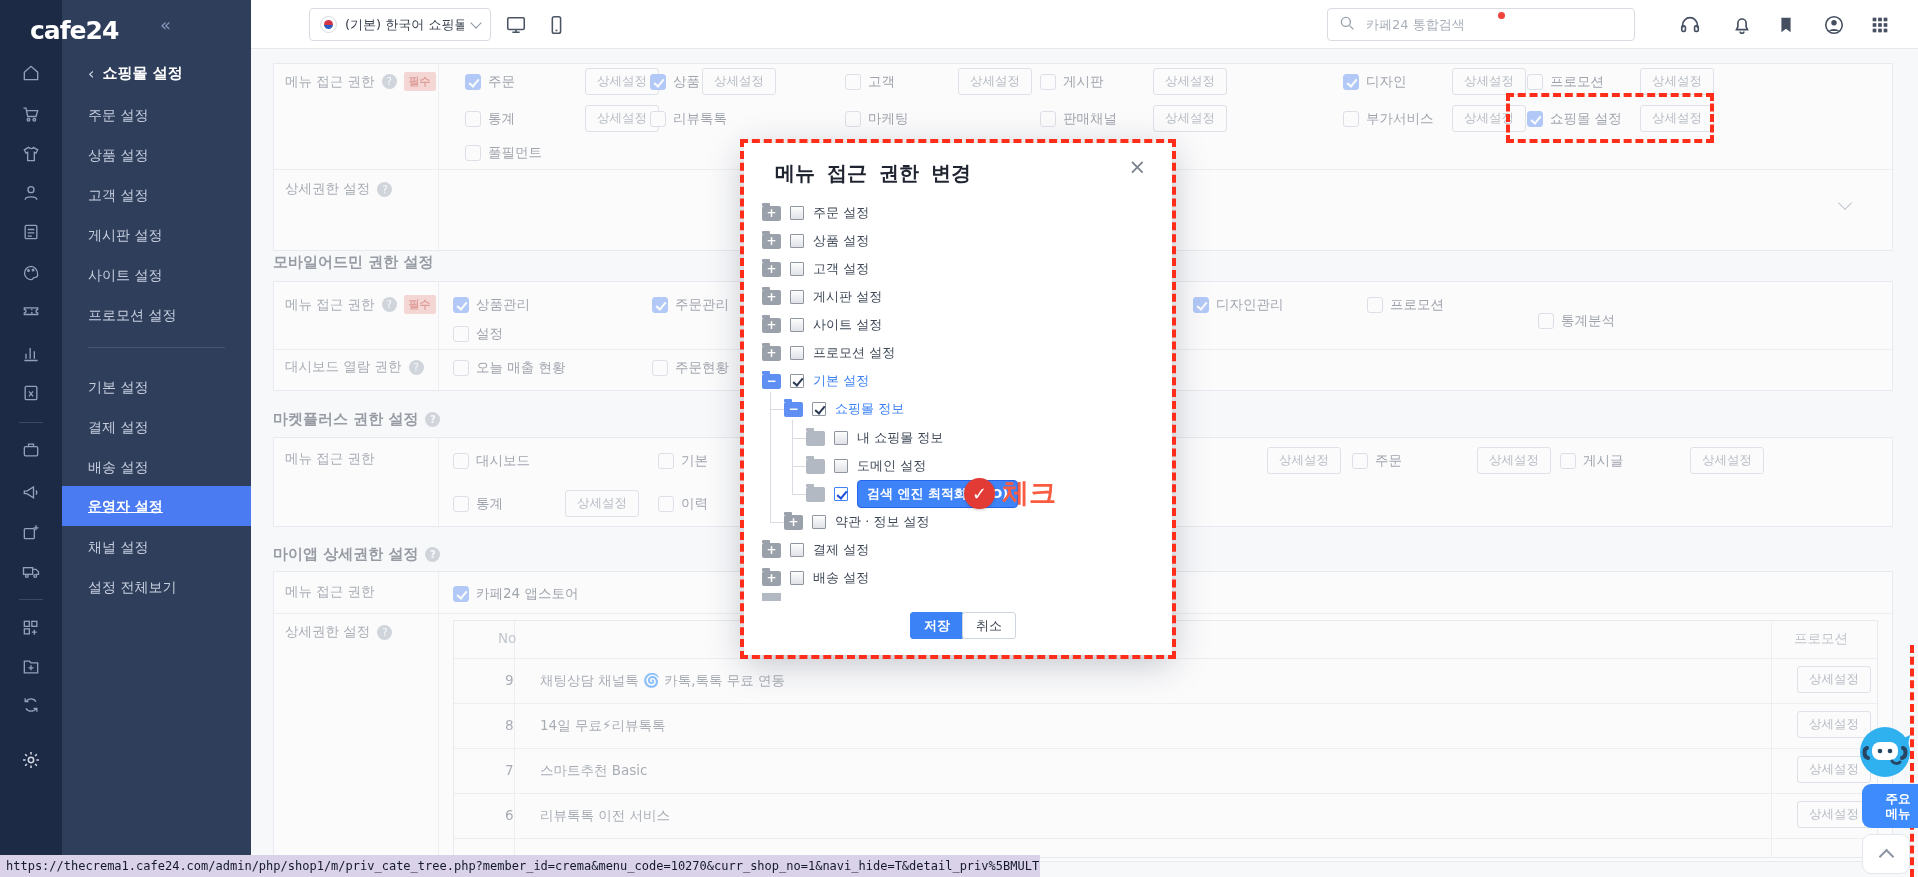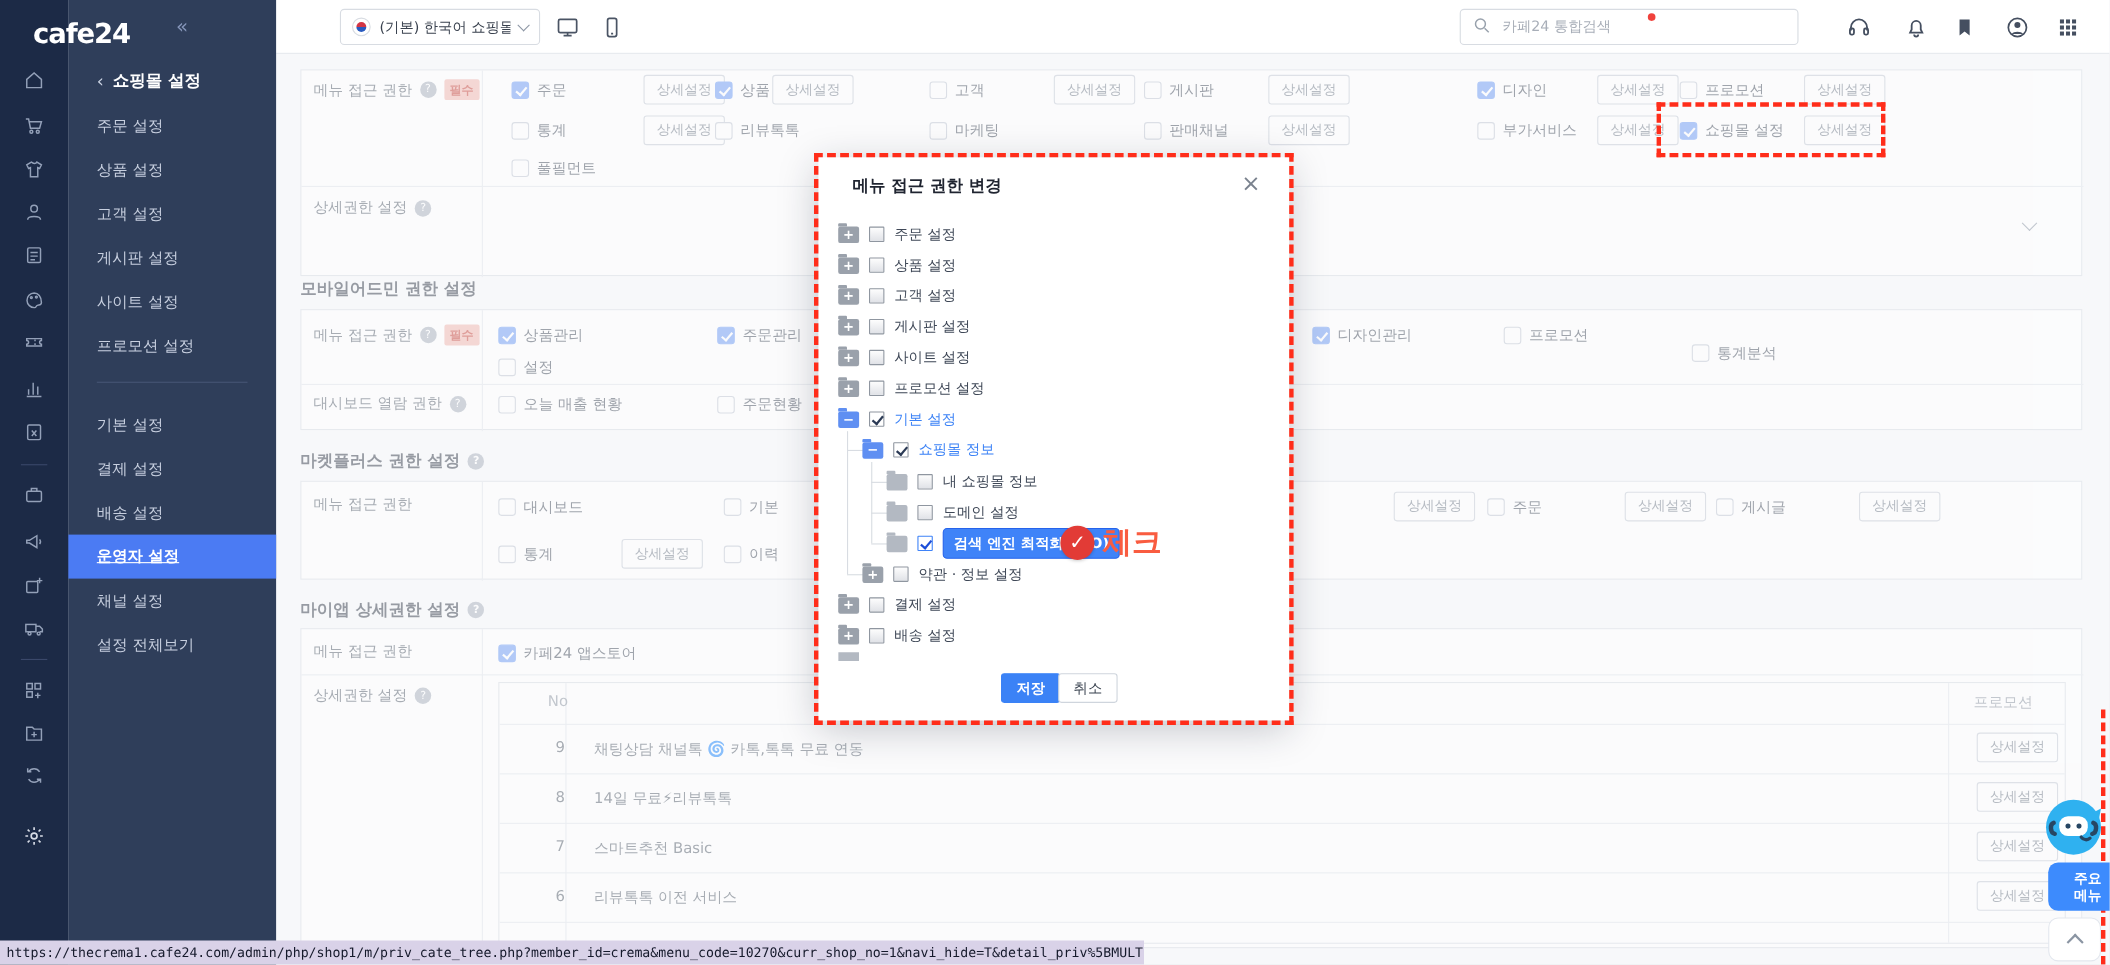--- a/index.html
+++ b/index.html
@@ -48,21 +48,21 @@
   .sec-title{position:absolute;font-size:15px;font-weight:700;color:#39414e;display:flex;gap:7px;align-items:center;white-space:nowrap;}
   .selbox{position:absolute;border:1px solid #d4d9e0;background:#fff;display:flex;align-items:center;gap:9px;padding:0 15px;font-weight:700;color:#39414e;font-size:14px;}
   .dchev{position:absolute;width:10px;height:10px;border-right:1.8px solid #8b95a3;border-bottom:1.8px solid #8b95a3;transform:rotate(45deg);}
   .cell{position:absolute;font-size:13.5px;color:#5b6470;white-space:nowrap;}
   
   .annot-box{position:absolute;left:1506px;top:93px;width:208px;height:50px;border:4px dashed #ff2d1a;z-index:25;}
   .edge-frag{position:absolute;left:1910px;top:645px;height:232px;width:0;border-left:4px dashed #ff2d1a;z-index:25;}
   
   .modal-outline{position:absolute;left:740px;top:139px;width:436px;height:520px;border:4px dashed #ff2d1a;z-index:31;pointer-events:none;}
   .modal{position:absolute;left:744px;top:143px;width:428px;height:512px;background:#fff;z-index:30;box-shadow:0 8px 34px rgba(25,32,50,.25);}
-  .mtitle{position:absolute;left:31px;top:17px;font-size:15px;font-weight:700;color:#1f2430;}
+  .mtitle{position:absolute;left:31px;top:17px;font-size:20px;font-weight:700;color:#1f2430;font-family:Liberation Mono, monospace;}
   .mclose{position:absolute;right:26px;top:12px;font-size:21px;color:#7a828e;cursor:pointer;}
   .trow{position:absolute;display:flex;align-items:center;gap:9px;height:22px;}
   .exp{width:19px;height:15px;border-radius:2px;position:relative;flex:none;display:flex;align-items:center;justify-content:center;color:#fff;font-size:12px;font-weight:700;line-height:1;}
   .exp::before{content:"";position:absolute;left:0;top:-3px;width:8px;height:3px;border-radius:1px 1px 0 0;background:inherit;}
   .exp.plus{background:#9aa1ab;}
   .exp.plus::after{content:"+";}
   .exp.minus{background:#5f8ff2;}
   .exp.minus::after{content:"−";}
   .exp.leaf{background:#b3b9c2;}
   .tcb{width:14px;height:14px;border:1px solid #8f96a0;background:linear-gradient(#fdfdfd,#e0e2e7);flex:none;position:relative;border-radius:1px;}

